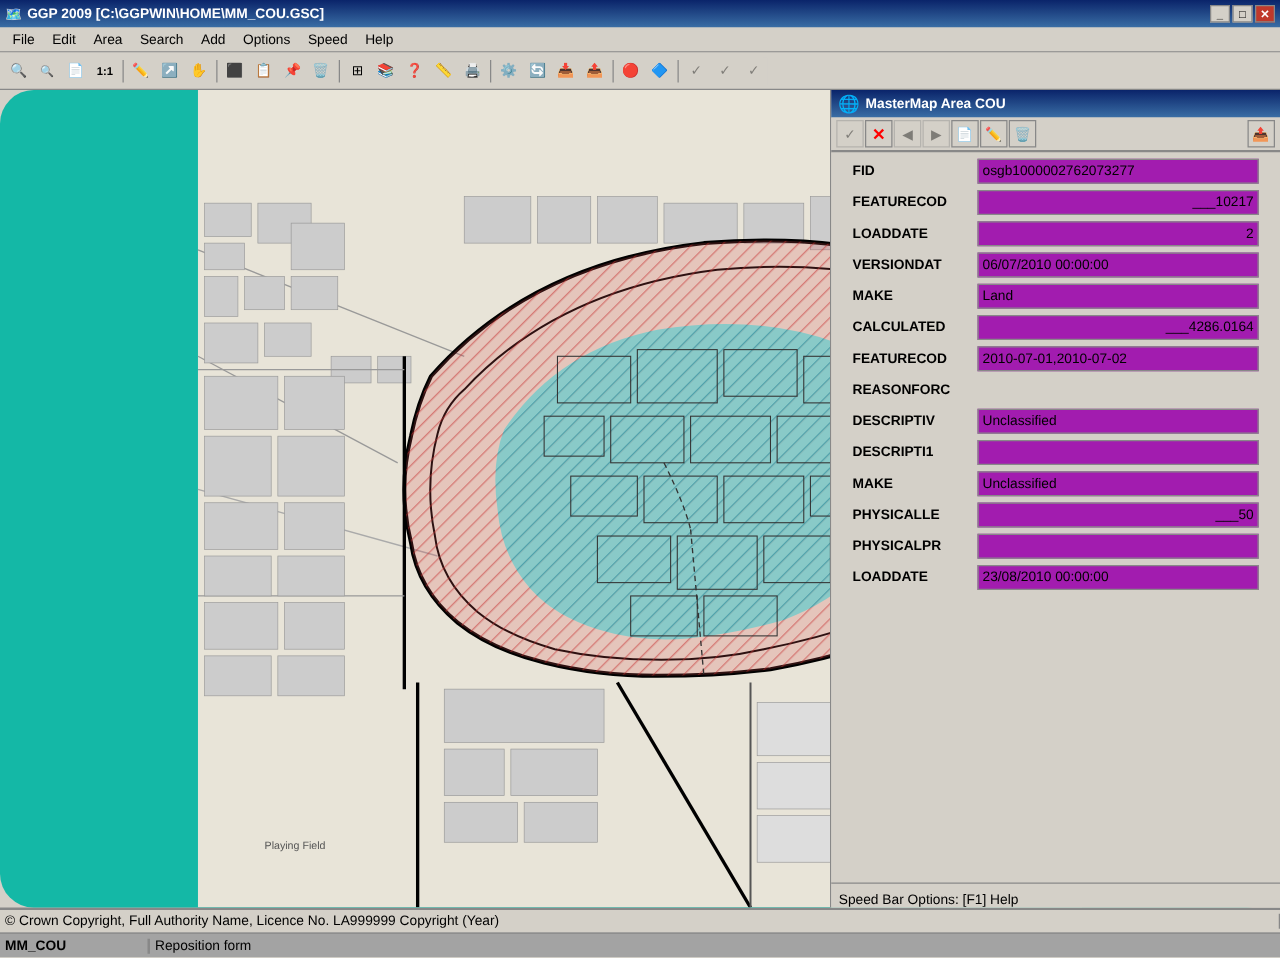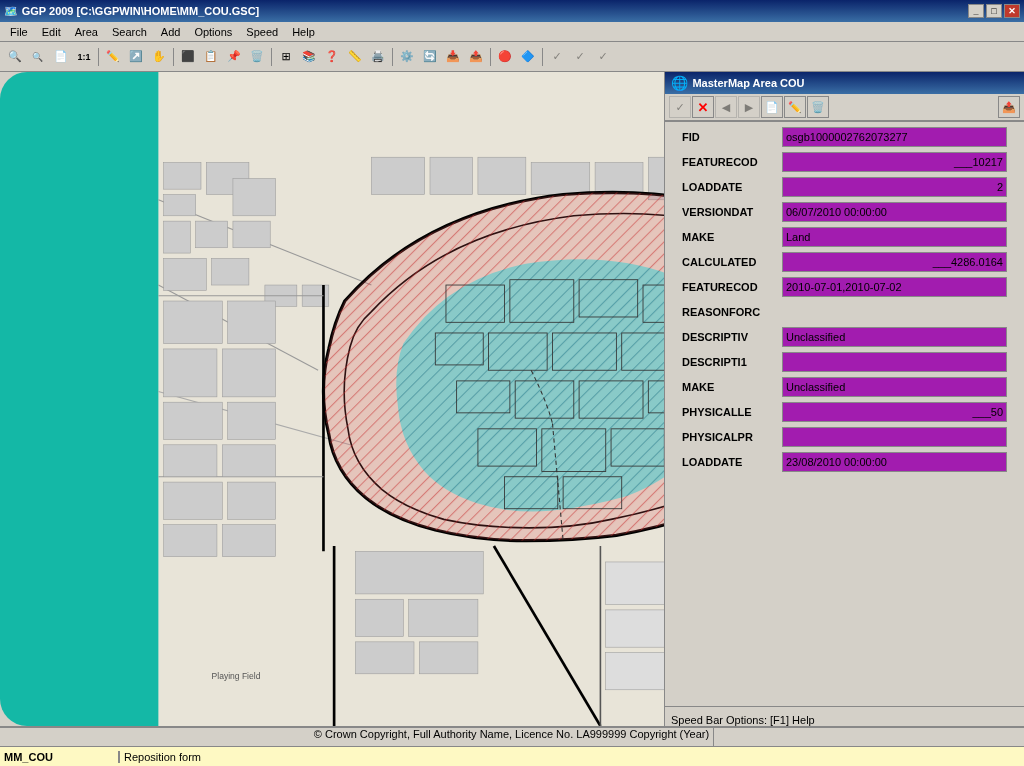--- a/index.html
+++ b/index.html
@@ -179,35 +179,34 @@
     }
 
     
     #status-bar {
       background: #d4d0c8;
       height: 20px;
       border-top: 2px solid #888;
       display: flex;
       align-items: center;
       font-size: 11px;
-      flex-direction: column;
     }
     #status-left {
       flex: 1;
       padding: 0 4px;
       border-right: 1px solid #888;
     }
     #status-right {
       padding: 0 4px;
       width: 500px;
     }
 
     
     #bottom-bar {
-      background: #fef9c3;
+      background: #a3a3a3;
       height: 20px;
       border-top: 1px solid #888;
       display: flex;
       align-items: center;
       font-size: 11px;
     }
     #bottom-left {
       width: 120px;
       padding: 0 4px;
       border-right: 2px solid #888;

